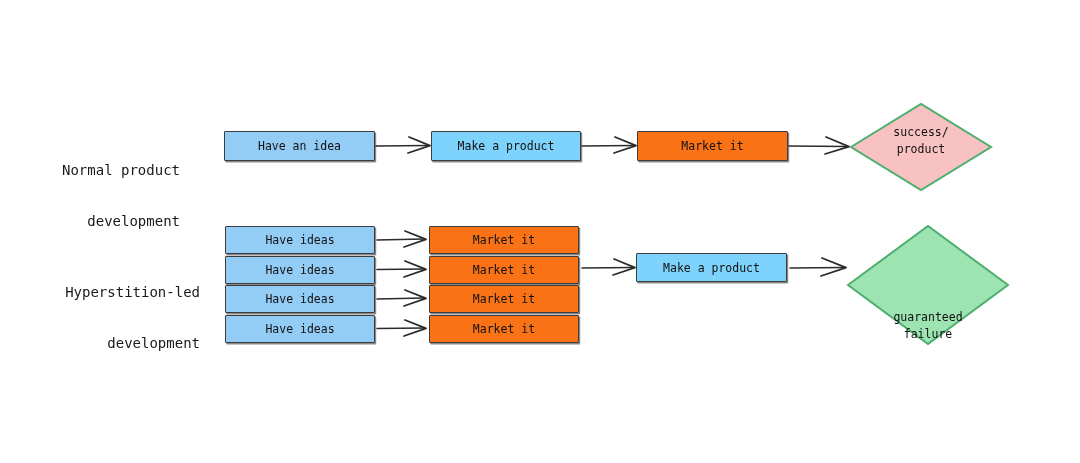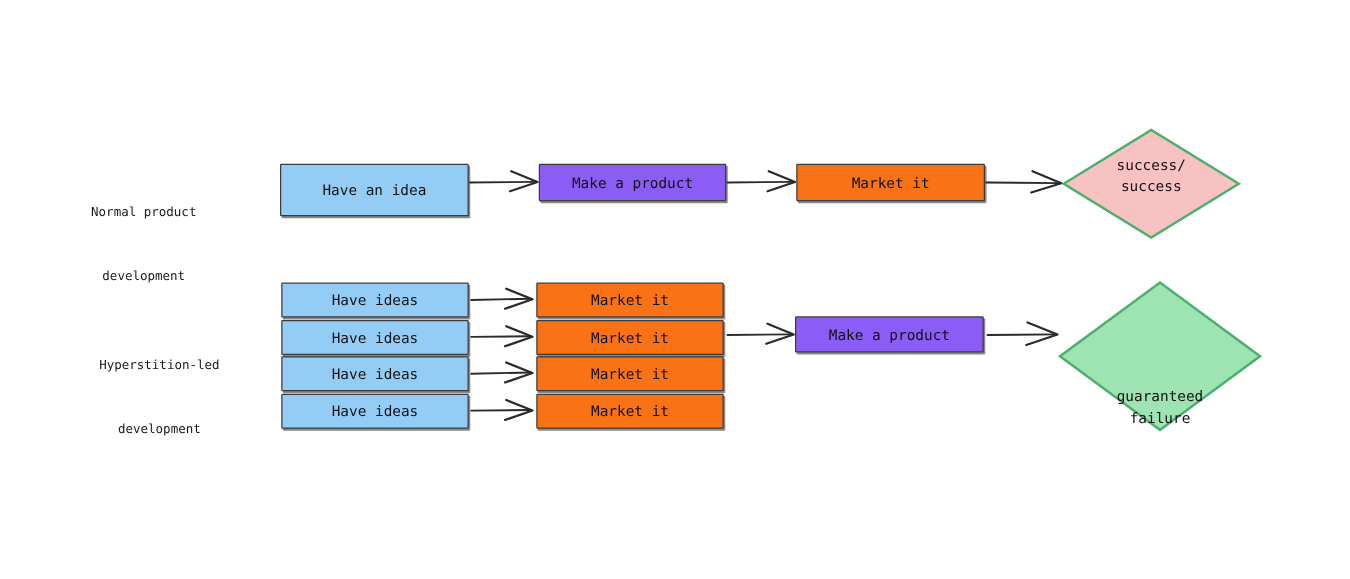--- a/index.html
+++ b/index.html
@@ -17,23 +17,23 @@
   }
   svg.layer {
     position: absolute;
     left: 0;
     top: 0;
     width: 1080px;
     height: 463px;
   }
   .row-label {
     position: absolute;
-    text-align: center;
+    text-align: right;
     font-family: "DejaVu Sans Mono", "Liberation Mono", monospace;
-    font-size: 10px;
+    font-size: 14px;
     line-height: 17px;
     color: #1a1a1a;
     letter-spacing: 0px;
     white-space: pre;
   }
   .node {
     position: absolute;
     display: flex;
     align-items: center;
     justify-content: center;
@@ -45,21 +45,21 @@
     white-space: pre;
     box-sizing: border-box;
   }
   .box {
     border: 1.3px solid #3c3c3c;
     border-radius: 1px;
     box-shadow: 1.2px 1.6px 0px rgba(40,40,40,0.55);
   }
   .box.blue  { background: #93cdf6; }
   .box.green { background: #f97316; }
-  .box.yellow{ background: #8b5cf6; }
+  .box.yellow{ background: #7dd3fc; }
   .diamond-label {
     position: absolute;
     display: flex;
     align-items: center;
     justify-content: flex-start;
     flex-direction: column;
     font-family: "DejaVu Sans Mono", "Liberation Mono", monospace;
     font-size: 11.5px;
     line-height: 17px;
     color: #111111;
@@ -131,29 +131,29 @@
       <path class="arrowline" d="M582,268 L633,267.5"></path>
       <path class="arrowhead" d="M614,259 L635,267.6 L613,275"></path>
     </g>
 
     <g>
       <path class="arrowline" d="M790,268 L845,267.5"></path>
       <path class="arrowhead" d="M822,258 L846,267.6 L821,276"></path>
     </g>
   </svg>
 
-  <div class="node box blue" style="left:224px; top:131px; width:151px; height:42px;">Have an idea</div>
+  <div class="node box blue" style="left:224px; top:131px; width:151px; height:30px;">Have an idea</div>
 
   <div class="node box yellow" style="left:431px; top:131px; width:150px; height:30px;">Make a product</div>
 
   <div class="node box green" style="left:637px; top:131px; width:151px; height:30px;">Market it</div>
 
   <div class="diamond-label" style="left:861px; top:124px; width:120px; height:44px;">
     <div>success/</div>
-    <div>success</div>
+    <div>product</div>
   </div>
 
   <div class="node box blue" style="left:225px; top:226px; width:150px; height:28px;">Have ideas</div>
   <div class="node box blue" style="left:225px; top:256px; width:150px; height:28px;">Have ideas</div>
   <div class="node box blue" style="left:225px; top:285px; width:150px; height:28px;">Have ideas</div>
   <div class="node box blue" style="left:225px; top:315px; width:150px; height:28px;">Have ideas</div>
 
   <div class="node box green" style="left:429px; top:226px; width:150px; height:28px;">Market it</div>
   <div class="node box green" style="left:429px; top:256px; width:150px; height:28px;">Market it</div>
   <div class="node box green" style="left:429px; top:285px; width:150px; height:28px;">Market it</div>

